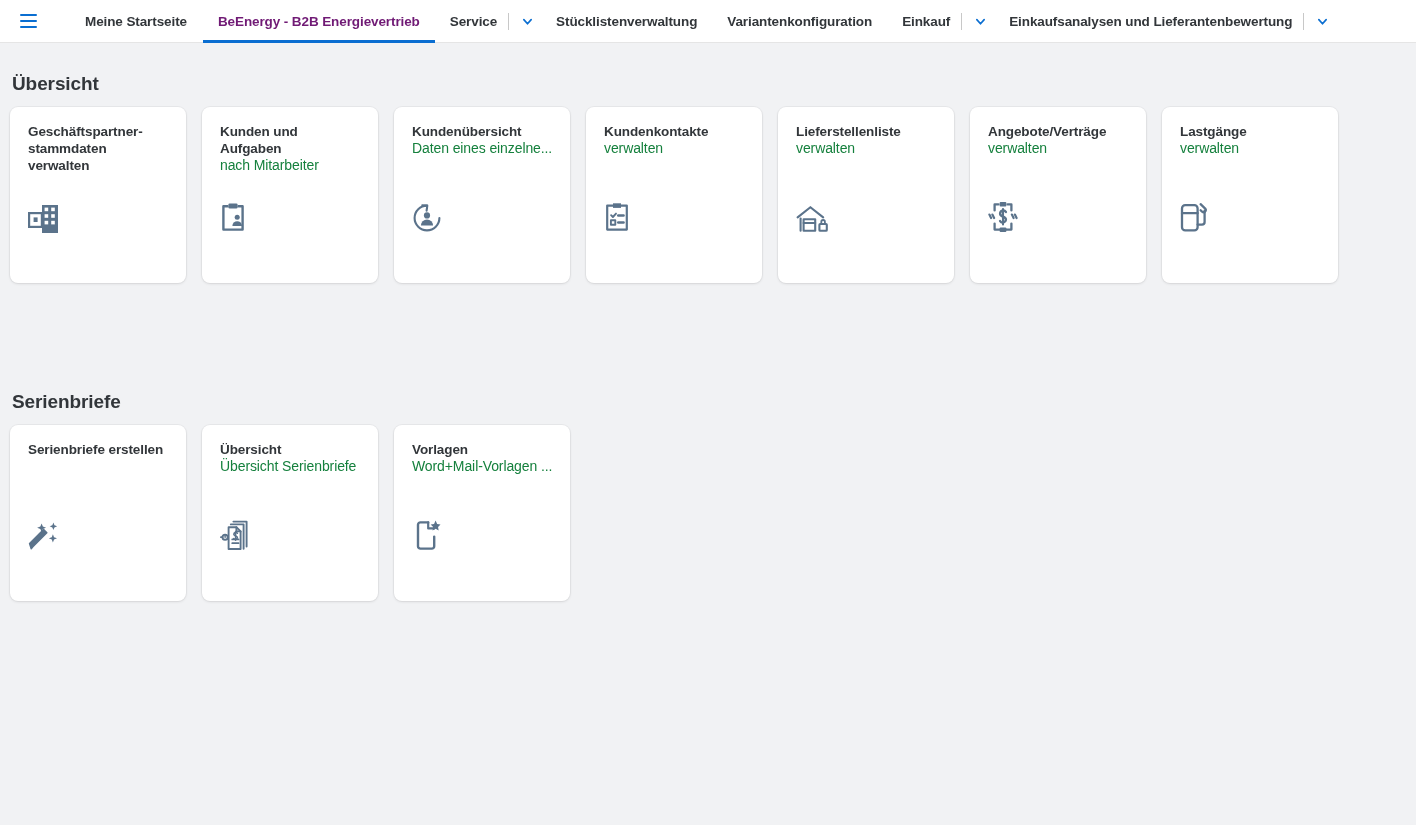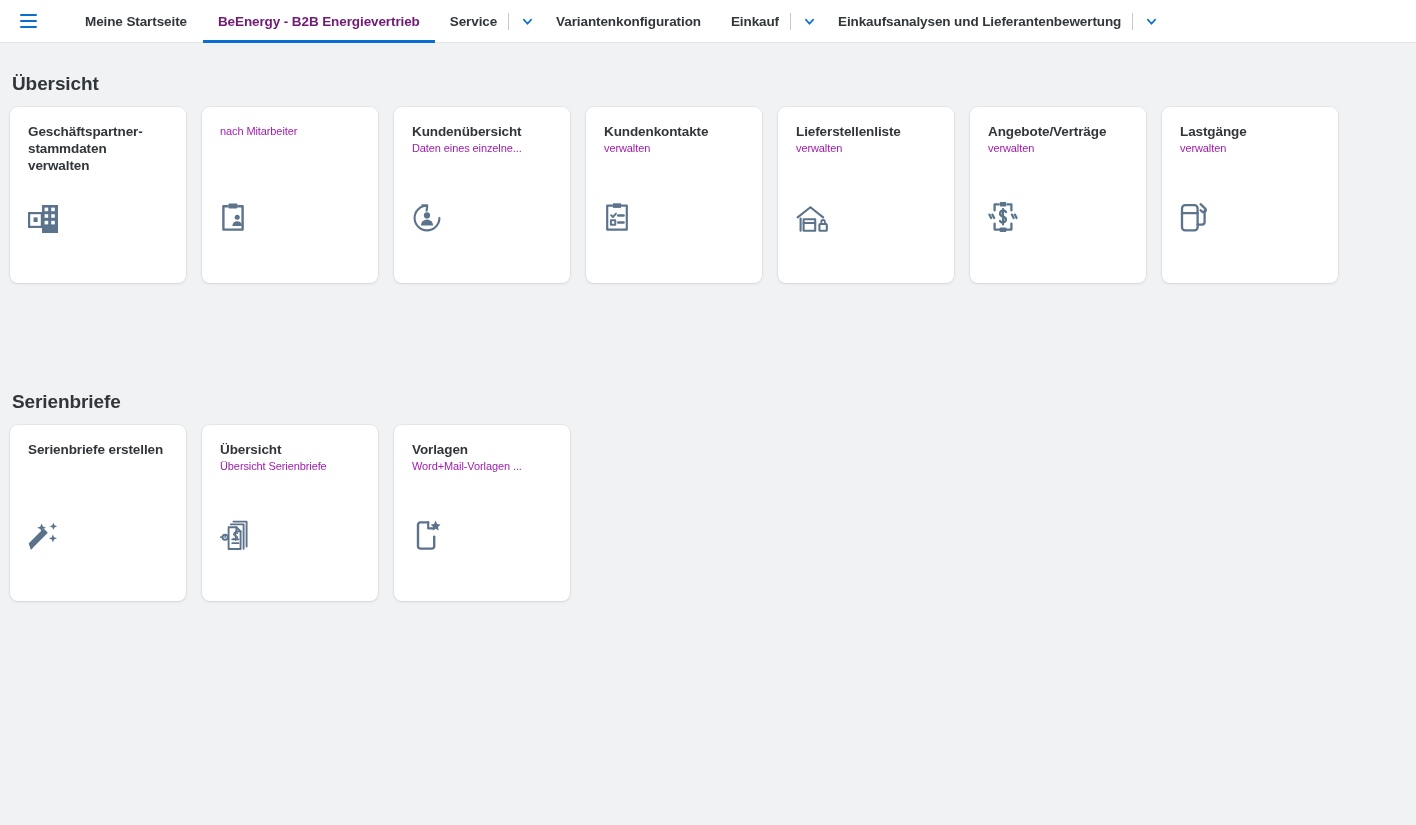--- a/index.html
+++ b/index.html
@@ -122,23 +122,23 @@
   }
   .tile-title {
     font-size: 13.5px;
     font-weight: bold;
     color: #32363a;
     line-height: 17px;
     letter-spacing: -0.1px;
     word-break: break-word;
   }
   .tile-sub {
-    font-size: 11px;
+    font-size: 14px;
     font-weight: normal;
-    color: #a21caf;
+    color: #15803d;
     line-height: 17px;
     letter-spacing: -0.1px;
     margin-top: 0px;
     white-space: nowrap;
     overflow: hidden;
   }
   .tile-icon {
     margin-top: auto;
     margin-bottom: 36px;
     height: 34px;
@@ -173,20 +173,23 @@
     <div class="navitem plain-split">
       <span>Service</span>
       <span class="chevsep"></span>
       <span class="chev">
         <svg class="chevi" viewBox="0 0 12 12" fill="none" stroke="currentColor" stroke-width="1.8" stroke-linecap="round" stroke-linejoin="round">
             <polyline points="2,4 6,8.5 10,4"></polyline>
           </svg>
       </span>
     </div>
 
+    <div class="navitem">
+      <span>Stücklistenverwaltung</span>
+    </div>
 
     <div class="navitem">
       <span>Variantenkonfiguration</span>
     </div>
 
     <div class="navitem plain-split">
       <span>Einkauf</span>
       <span class="chevsep"></span>
       <span class="chev">
         <svg class="chevi" viewBox="0 0 12 12" fill="none" stroke="currentColor" stroke-width="1.8" stroke-linecap="round" stroke-linejoin="round">
@@ -226,20 +229,21 @@
           <rect x="23.2" y="2.6" width="3.6" height="3.6" fill="#ffffff"></rect>
           <rect x="16.6" y="9.2" width="3.6" height="3.6" fill="#ffffff"></rect>
           <rect x="23.2" y="9.2" width="3.6" height="3.6" fill="#ffffff"></rect>
           <rect x="16.6" y="15.8" width="3.6" height="3.6" fill="#ffffff"></rect>
           <rect x="23.2" y="15.8" width="3.6" height="3.6" fill="#ffffff"></rect>
         </svg>
       </div>
     </div>
 
     <div class="tile">
+      <div class="tile-title">Kunden und Aufgaben</div>
       <div class="tile-sub">nach Mitarbeiter</div>
       <div class="tile-icon">
         <svg width="26" height="31" viewBox="0 0 26 31" fill="none" stroke="currentColor" stroke-width="2.4" stroke-linecap="round" stroke-linejoin="round">
           <path d="M7.5,4.2 H3.4 V27.6 H22.6 V4.2 H18.5"></path>
           <rect x="8.4" y="1.4" width="9.2" height="5.2" rx="1.3" fill="currentColor" stroke="none"></rect>
           <circle cx="17.2" cy="15.2" r="2.5" fill="currentColor" stroke="none"></circle>
           <path d="M12.4,24 a4.8,4.8 0 0 1 9.6,0 z" fill="currentColor" stroke="none"></path>
         </svg>
       </div>
     </div>

